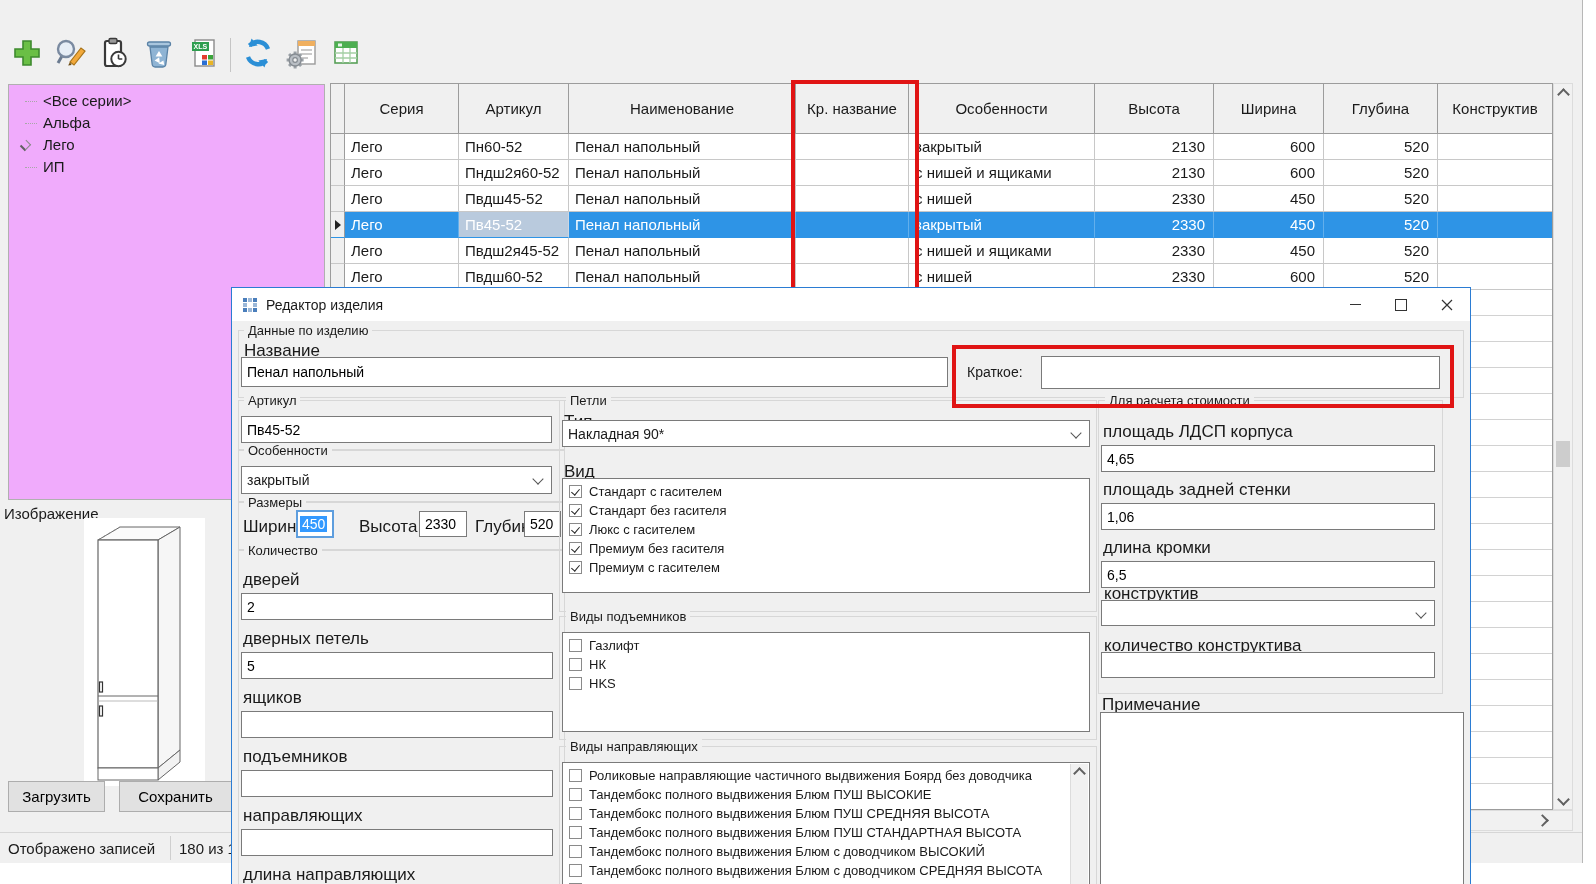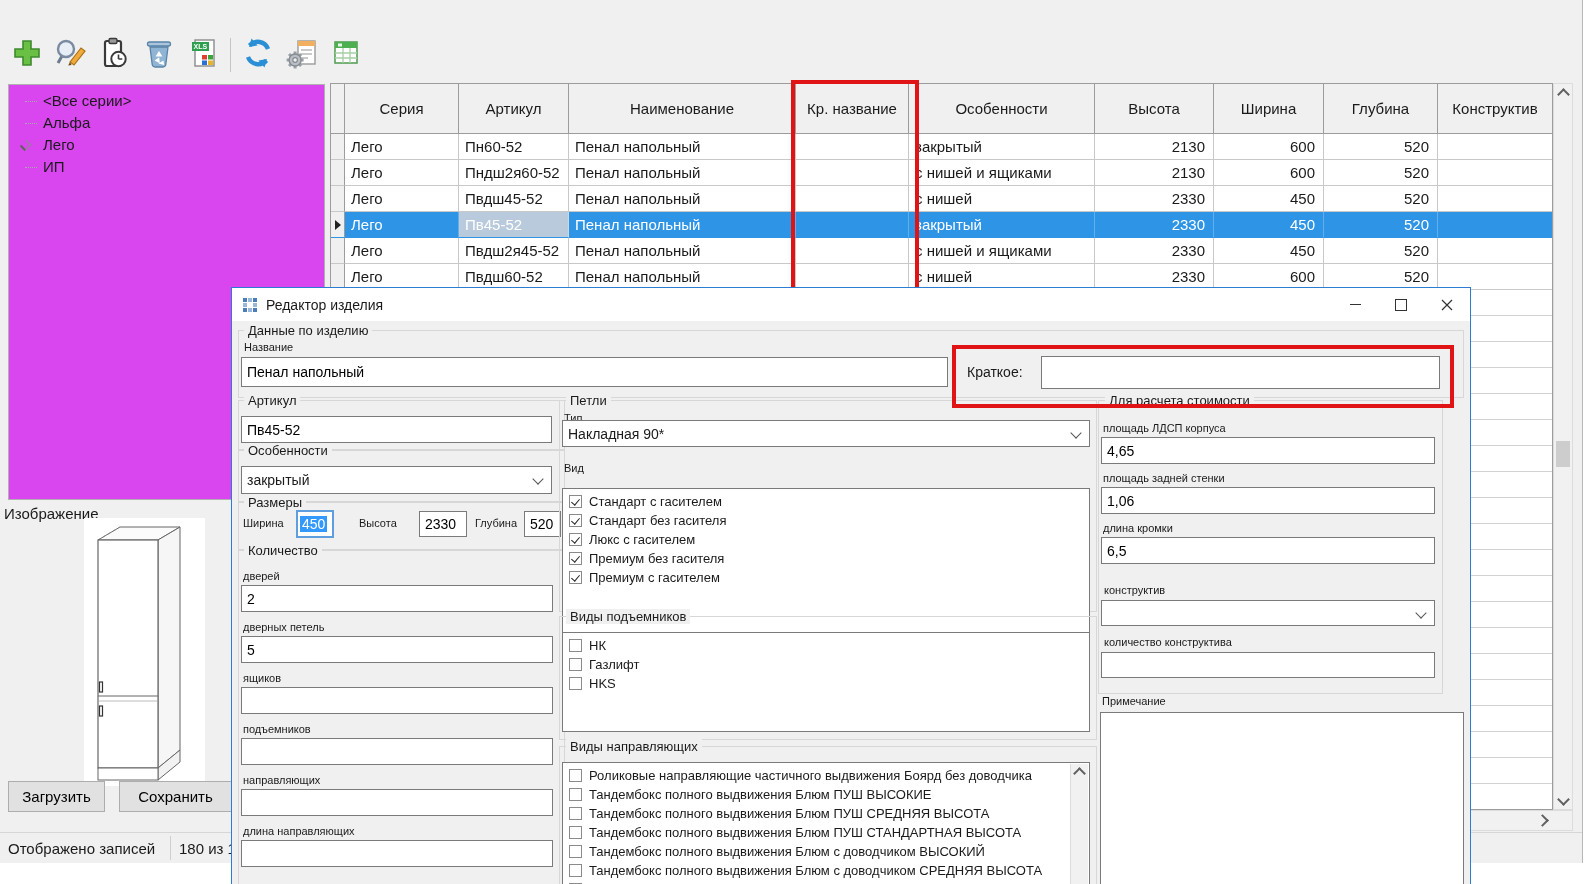--- a/index.html
+++ b/index.html
@@ -13,21 +13,21 @@
   .tab{height:26px;line-height:26px;padding:0 12px;font-size:17px;background:#f1f1f1;border:1px solid #9f9f9f;border-bottom:none;margin-left:-1px;white-space:nowrap;cursor:default;}
   .tab:first-child{margin-left:2px;}
   .tab.active{height:30px;line-height:30px;background:#f7f7f7;position:relative;z-index:2;}
 
   
   #toolbar{left:0;top:31px;width:1582px;height:48px;display:flex;align-items:center;padding-left:8px;box-sizing:border-box;}
   .tbtn{width:38px;height:38px;display:flex;align-items:center;justify-content:center;margin-right:6px;}
   .tsep{width:1px;height:34px;background:#c5c5c5;margin:0 8px 0 2px;}
 
   
-  #tree-panel{left:8px;top:84px;width:317px;height:416px;background:#d946ef;border:1px solid #b0b0b0;box-sizing:border-box;padding-top:5px;}
+  #tree-panel{left:8px;top:84px;width:317px;height:416px;background:#f0abfc;border:1px solid #b0b0b0;box-sizing:border-box;padding-top:5px;}
   .titem{height:22px;line-height:22px;font-size:15px;padding-left:34px;position:relative;white-space:nowrap;cursor:default;}
   .titem .chev{display:none;position:absolute;left:13px;top:7px;width:6px;height:6px;border-right:1.8px solid #8a8a8a;border-top:1.8px solid #8a8a8a;transform:rotate(45deg);}
   .titem.expandable .chev{display:block;}
   .titem::before{content:"";position:absolute;left:16px;top:11px;width:12px;border-top:1px dotted #a8a8a8;}
   .titem.expandable::before{display:none;}
 
   
   #grid{left:330px;top:83px;width:1223px;height:727px;background:#fff;border:1px solid #9c9c9c;box-sizing:border-box;overflow:hidden;}
   #grid-header{display:flex;height:50px;background:#f0f0f0;border-bottom:1px solid #9c9c9c;box-sizing:border-box;}
   .hcell{display:flex;align-items:center;justify-content:center;font-size:15px;border-right:1px solid #9c9c9c;box-sizing:border-box;overflow:hidden;white-space:nowrap;flex:none;}
@@ -84,21 +84,21 @@
   #dlg-titlebar{left:0;top:0;width:1238px;height:33px;background:#fff;display:flex;align-items:center;}
   #dlg-title{font-size:14px;margin-left:8px;}
   #dlg-icon{margin-left:10px;display:flex;}
   #dlg-controls{position:absolute;right:0;top:0;height:33px;display:flex;}
   .dlg-ctl{width:46px;height:33px;display:flex;align-items:center;justify-content:center;}
   .ico-min{width:11px;height:1px;background:#333;}
   .ico-max{width:10px;height:10px;border:1px solid #333;}
 
   .frame{border:1px solid #d7d7d7;background:transparent;}
   .flabel{position:absolute;font-size:13px;background:#f0f0f0;padding:0 4px;white-space:nowrap;}
-  .slabel{position:absolute;font-size:11px;white-space:nowrap;}
+  .slabel{position:absolute;font-size:17px;white-space:nowrap;}
   .tinput{border:1px solid #7a7a7a;background:#fff;font-size:14px;font-family:inherit;padding:0 5px;box-sizing:border-box;}
   .combo{position:absolute;border:1px solid #7a7a7a;background:#fff;font-size:14px;box-sizing:border-box;display:flex;align-items:center;padding-left:5px;}
   .combo .cv{position:absolute;right:9px;top:8px;width:7px;height:7px;border-right:1.6px solid #555;border-bottom:1.6px solid #555;transform:rotate(45deg);}
   .listbox{position:absolute;background:#fff;border:1px solid #7a7a7a;box-sizing:border-box;overflow:hidden;padding-top:3px;}
   .litem{display:flex;align-items:center;height:19px;padding-left:6px;font-size:13px;white-space:nowrap;}
   .cb{width:13px;height:13px;border:1px solid #8a8a8a;background:#fff;margin-right:7px;position:relative;flex:none;box-sizing:border-box;}
   .cb.checked::after{content:"";position:absolute;left:2.5px;top:0.5px;width:4px;height:7px;border-right:1.6px solid #222;border-bottom:1.6px solid #222;transform:rotate(40deg);}
   .stack .slabel{position:static;display:block;margin:6px 0 3px 2px;}
   .stack .tinput{display:block;width:100%;height:27px;}
   textarea.tinput{resize:none;}
@@ -443,21 +443,21 @@
     </div>
 
     <div class="abs frame" style="left:327px;top:112px;width:536px;height:210px;"></div>
     <span class="flabel" style="left:334px;top:105px;">Петли</span>
     <span class="slabel" style="left:332px;top:124px;">Тип</span>
     <div class="combo" style="left:330px;top:132px;width:528px;height:27px;">
         <span>Накладная 90*</span>
         <span class="cv"></span>
       </div>
     <span class="slabel" style="left:332px;top:174px;">Вид</span>
-    <div class="listbox" style="left:330px;top:200px;width:528px;height:148px;">
+    <div class="listbox" style="left:330px;top:190px;width:528px;height:115px;">
       <div class="litem">
           <span class="cb checked"></span>
           <span>Стандарт с гасителем</span>
         </div>
         <div class="litem">
           <span class="cb checked"></span>
           <span>Стандарт без гасителя</span>
         </div>
         <div class="litem">
           <span class="cb checked"></span>
@@ -471,25 +471,25 @@
           <span class="cb checked"></span>
           <span>Премиум с гасителем</span>
         </div>
     </div>
 
     <div class="abs frame" style="left:327px;top:328px;width:536px;height:122px;"></div>
     <span class="flabel" style="left:334px;top:321px;">Виды подъемников</span>
     <div class="listbox" style="left:330px;top:344px;width:528px;height:100px;">
       <div class="litem">
           <span class="cb"></span>
+          <span>Газлифт</span>
+        </div>
+        <div class="litem">
+          <span class="cb"></span>
           <span>НК</span>
-        </div>
-        <div class="litem">
-          <span class="cb"></span>
-          <span>Газлифт</span>
         </div>
         <div class="litem">
           <span class="cb"></span>
           <span>HKS</span>
         </div>
     </div>
 
     <div class="abs frame" style="left:327px;top:458px;width:536px;height:145px;"></div>
     <span class="flabel" style="left:334px;top:451px;">Виды направляющих</span>
     <div class="listbox" style="left:330px;top:474px;width:528px;height:126px;">

